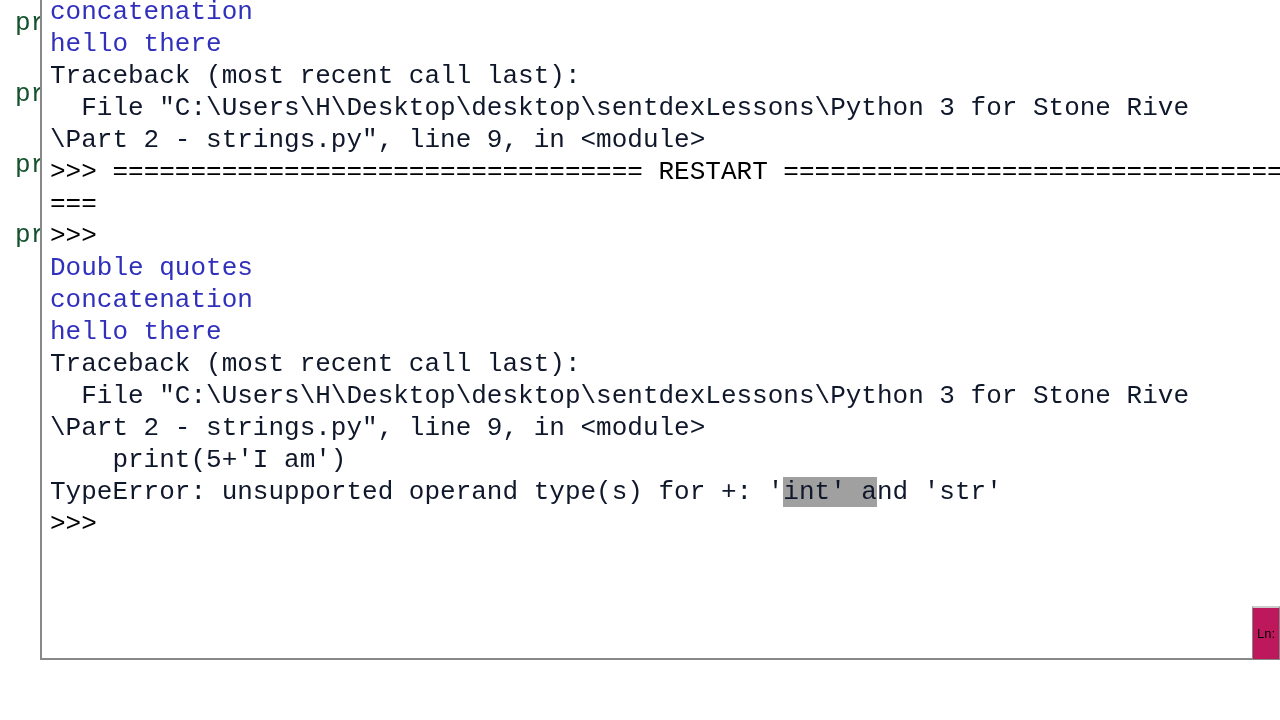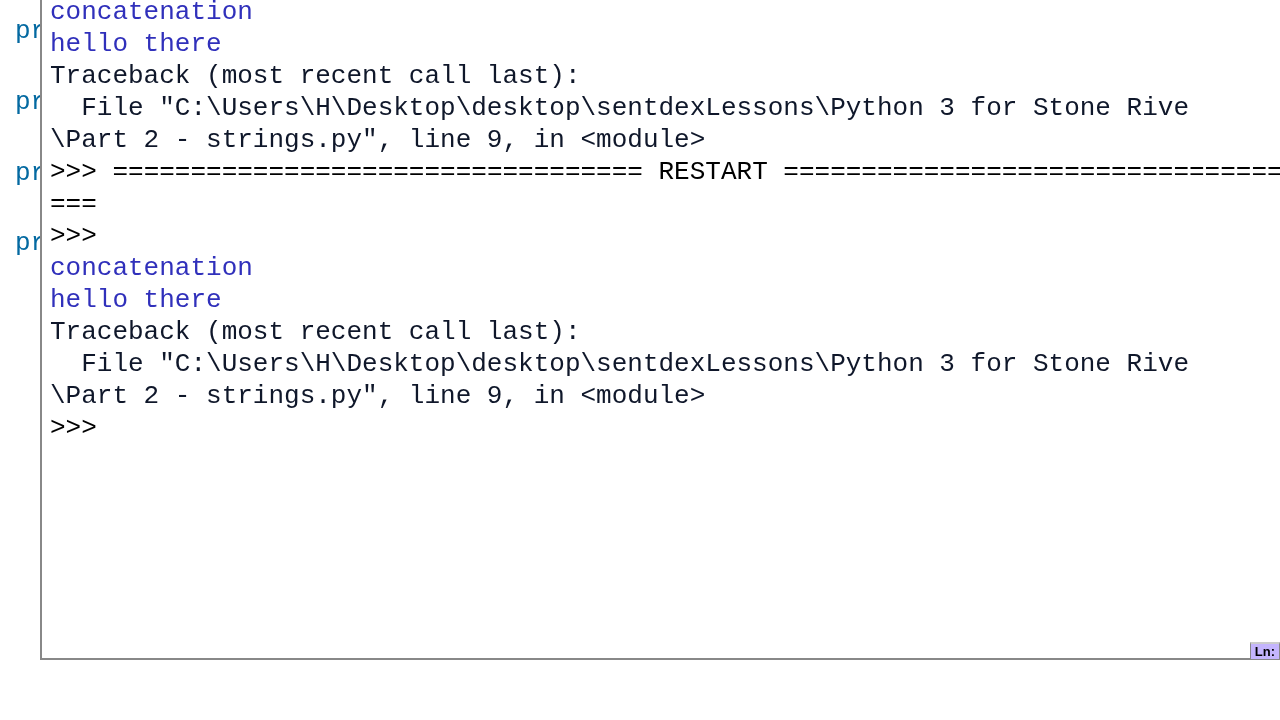--- a/index.html
+++ b/index.html
@@ -8,22 +8,22 @@
       font-size: 26px;
       background: #fff;
       overflow: hidden;
       width: 1280px;
       height: 720px;
       position: relative;
     }
     .editor-behind {
       position: absolute;
       left: 15px;
-      top: 8px;
-      color: #0369a1;
+      top: 0;
+      color: #14532d;
       line-height: 1.8;
       z-index: 1;
     }
     .editor-behind div {
       margin-bottom: 24px;
     }
     .shell-window {
       position: absolute;
       left: 40px;
       top: -5px;
@@ -47,26 +47,25 @@
     .restart { color: #000; }
     .highlight {
       background: #a0a0a0;
     }
     .statusbar {
       position: absolute;
       bottom: 60px;
       right: 0;
       border: 1px solid #888;
       border-top: 2px solid #ccc;
-      background: #c4b5fd;
+      background: #be185d;
       font-family: sans-serif;
       font-size: 13px;
-      padding: 0 4px;
+      padding: 18px 4px;
       z-index: 3;
-      font-weight: bold;
     }
   </style>
 </head>
 <body>
 
 <div class="editor-behind">
   <div>pr</div>
   <div>pr</div>
   <div>pr</div>
   <div>pr</div>
@@ -74,23 +73,26 @@
 
 <div class="shell-window">
   <div class="line output-blue">concatenation</div>
   <div class="line output-blue">hello there</div>
   <div class="line error-red">Traceback (most recent call last):</div>
   <div class="line error-red">  File "C:\Users\H\Desktop\desktop\sentdexLessons\Python 3 for Stone Rive</div>
   <div class="line error-red">\Part 2 - strings.py", line 9, in &lt;module&gt;</div>
   <div class="line"><span class="prompt">&gt;&gt;&gt; </span><span class="restart">================================== RESTART ==================================</span></div>
   <div class="line restart">===</div>
   <div class="line prompt">&gt;&gt;&gt; </div>
+  <div class="line output-blue">Double quotes</div>
   <div class="line output-blue">concatenation</div>
   <div class="line output-blue">hello there</div>
   <div class="line error-red">Traceback (most recent call last):</div>
   <div class="line error-red">  File "C:\Users\H\Desktop\desktop\sentdexLessons\Python 3 for Stone Rive</div>
   <div class="line error-red">\Part 2 - strings.py", line 9, in &lt;module&gt;</div>
+  <div class="line error-red">    print(5+'I am')</div>
+  <div class="line error-red"><span>TypeError: unsupported operand type(s) for +: '</span><span class="highlight">int' a</span><span>nd 'str'</span></div>
   <div class="line prompt"><span>&gt;&gt;&gt; </span></div>
 </div>
 
 <div class="statusbar">
   <span>Ln:</span>
 </div>
 
 </body></html>

